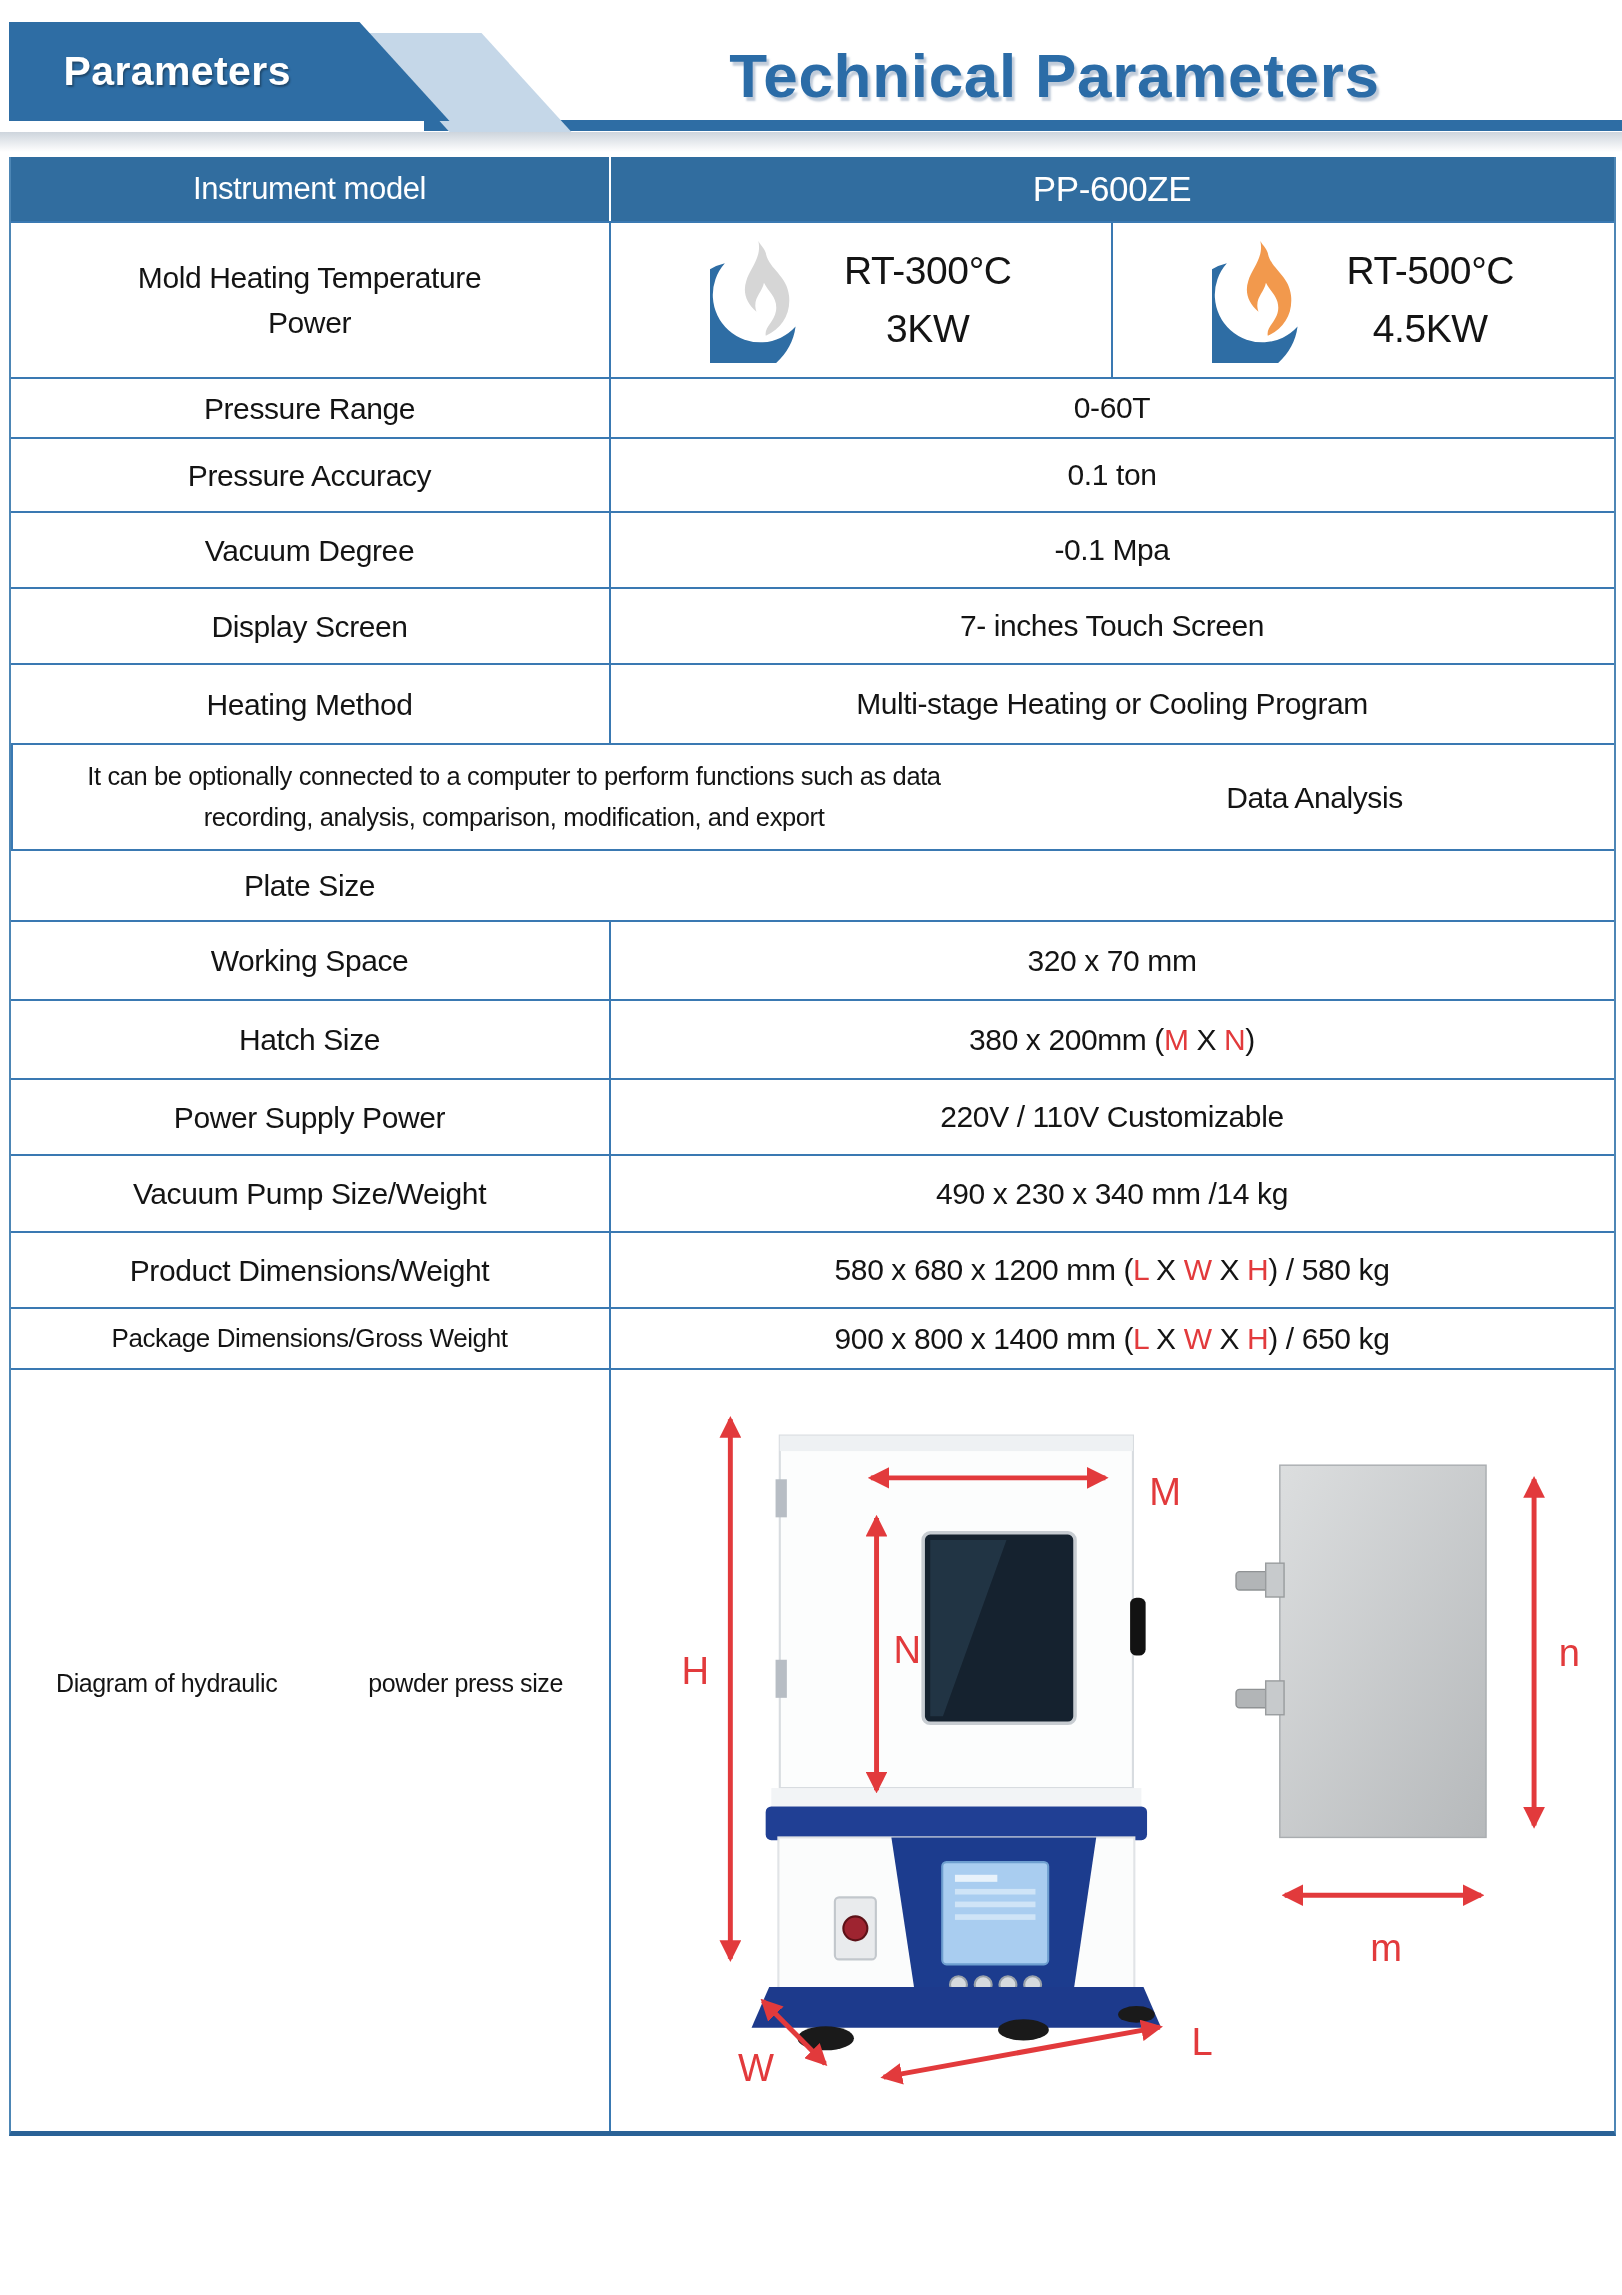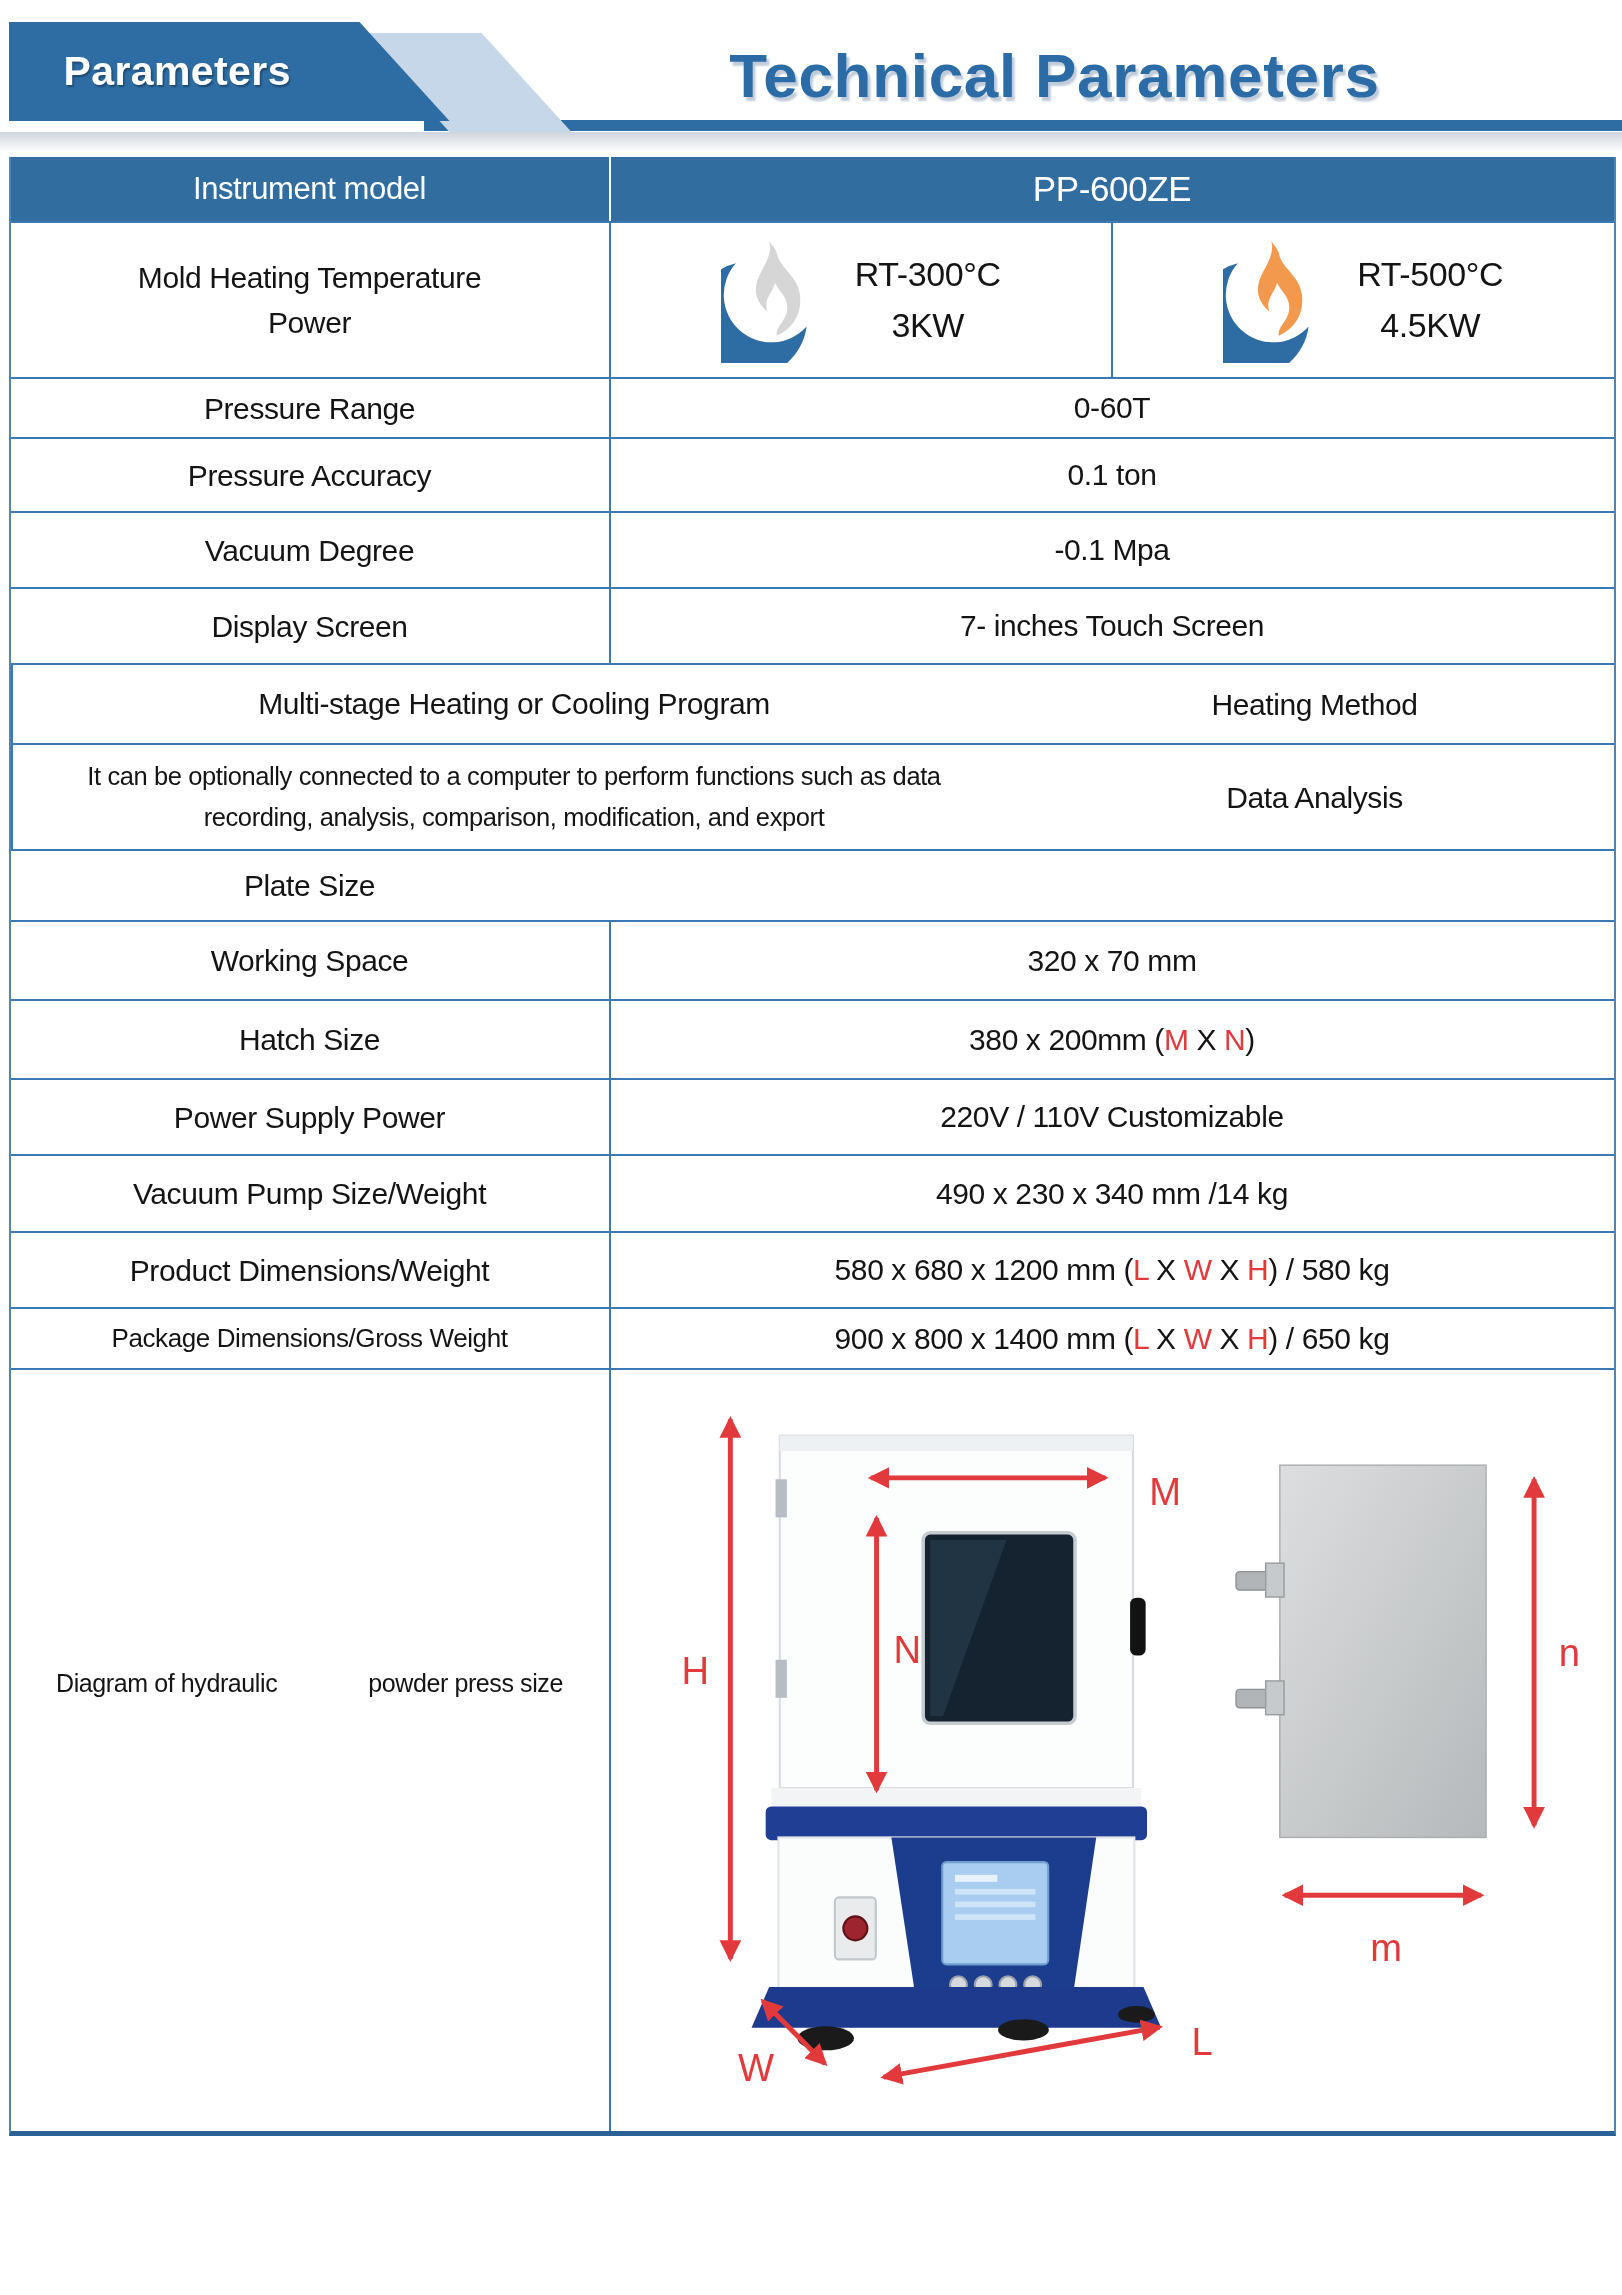--- a/index.html
+++ b/index.html
@@ -42,21 +42,21 @@
   .value{font-size:30px;color:#141414;}
   .value .red{color:var(--red);}
   .value.small{font-size:25.5px;line-height:1.62;padding:0 20px;}
   .label.condensed{font-size:26px;}
 
   
   .heatrow{height:156px;}
   .heat-halves{display:flex;width:100%;height:100%;padding:0;}
   .heat-half{flex:1 1 50%;display:flex;align-items:center;justify-content:center;gap:41px;}
   .heat-half + .heat-half{border-left:2.8px solid var(--border_blue);}
-  .heat-text{font-size:34px;line-height:1.5;text-align:center;color:#141414;}
+  .heat-text{font-size:39px;line-height:1.5;text-align:center;color:#141414;}
   .flame{width:93px;height:125px;}
 
   
   .diag-row{height:763px;}
   .diag-label{display:flex;flex-direction:row;align-items:center;justify-content:center;
               gap:91px;transform:translateY(-67px);font-size:25px;color:#141414;}
   .diag-cell{padding:0;align-items:flex-start;justify-content:flex-start;}
   .diag-svg{display:block;width:1005px;height:760px;}
   .dimtext{font-size:54px;fill:var(--red);font-family:"Liberation Sans","DejaVu Sans",sans-serif;}
 </style>
@@ -133,24 +133,24 @@
           <span><span>-0.1 Mpa</span></span>
         </div>
     </div>
     <div class="trow" style="height:76px">
       <div class="cell labelcol label">Display Screen</div>
       <div class="cell valuecol value">
           <span><span>7- inches Touch Screen</span></span>
         </div>
     </div>
     <div class="trow" style="height:80px">
+      <div class="cell labelcol label">Heating Method</div>
       <div class="cell valuecol value">
           <span><span>Multi-stage Heating or Cooling Program</span></span>
         </div>
-      <div class="cell labelcol label">Heating Method</div>
     </div>
     <div class="trow" style="height:106px">
       <div class="cell valuecol value small">
           <span><span>It can be optionally connected to a computer to perform functions such as data recording, analysis, comparison, modification, and export</span></span>
         </div>
       <div class="cell labelcol label">Data Analysis</div>
     </div>
     <div class="trow" style="height:71px">
       <div class="cell labelcol label">Plate Size</div>
     </div>

